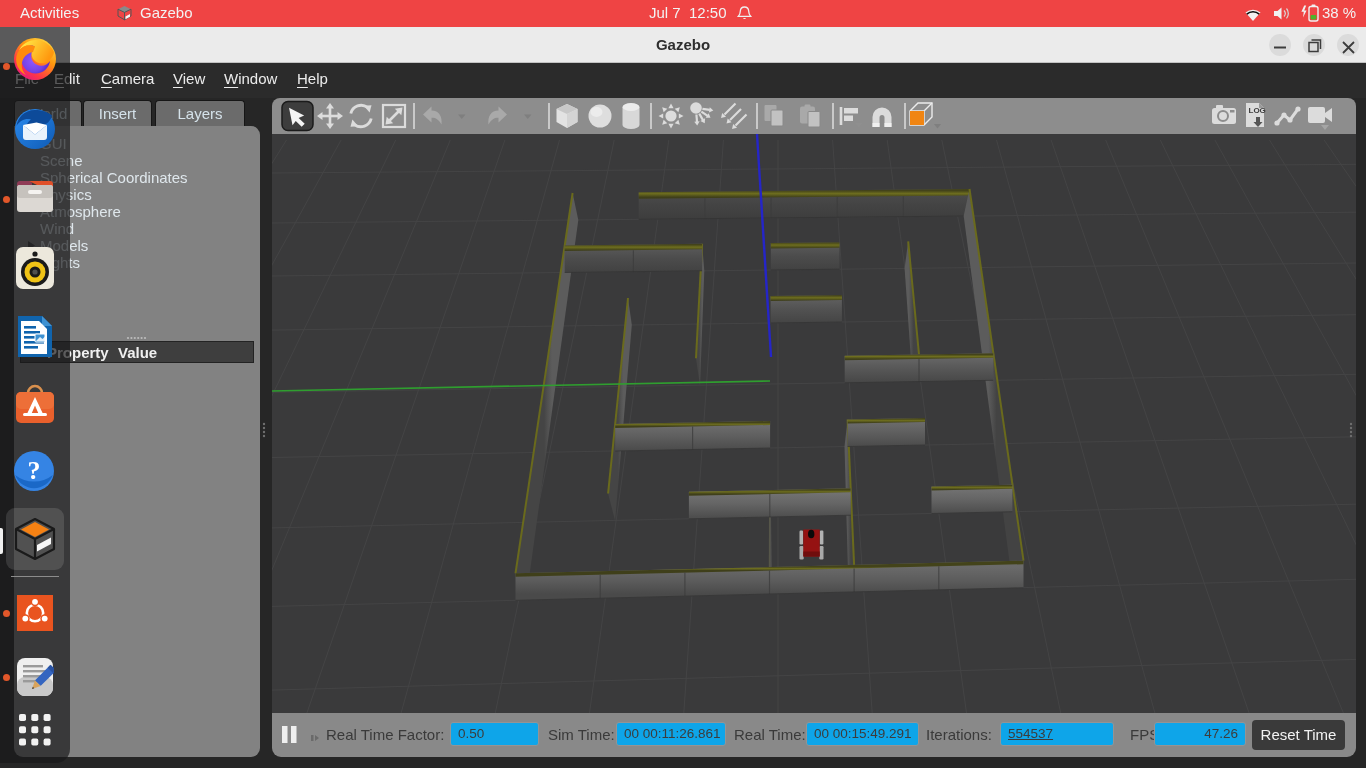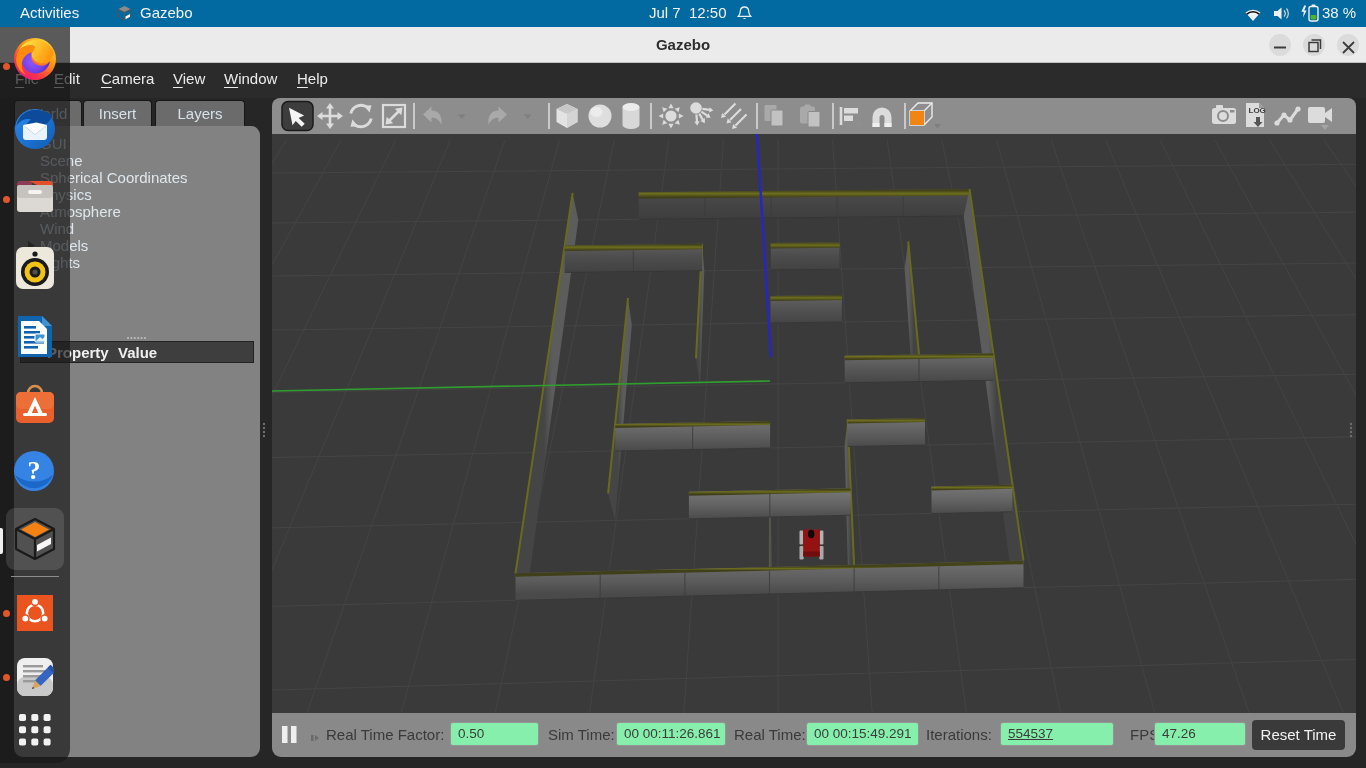--- a/index.html
+++ b/index.html
@@ -1,17 +1,17 @@
 <!DOCTYPE html>
 <html><head><meta charset="utf-8"><style>
 * { margin:0; padding:0; box-sizing:border-box; }
 html,body { width:1366px; height:768px; overflow:hidden; background:#262626;
   font-family:"Liberation Sans", sans-serif; }
 .abs { position:absolute; }
-#topbar { position:absolute; left:0; top:0; width:1366px; height:27px; background:#0369a1; color:#f2f2f2; }
+#topbar { position:absolute; left:0; top:0; width:1366px; height:27px; background:#ef4444; color:#f2f2f2; }
 #topbar .t { position:absolute; font-size:15px; top:4px; }
 #titlebar { position:absolute; left:0; top:27px; width:1366px; height:36px; background:#ebebeb; border-bottom:1px solid #c2c2c2;}
 #titlebar .cap { position:absolute; width:100%; text-align:center; top:9px; font-size:15px; font-weight:bold; color:#2e2e2e; }
 .winbtn { position:absolute; top:34px; width:22px; height:22px; border-radius:50%; background:#dbdbdb; }
 #menubar { position:absolute; left:0; top:63px; width:1366px; height:35px; background:#2b2b2b; color:#ececec; font-size:15px; }
 #menubar span { position:absolute; top:7px; }
 #menubar u { text-decoration-thickness:1px; text-underline-offset:3px; }
 
 #tabworld,#tabinsert,#tablayers { position:absolute; top:100px; height:26px; background:#6b6b6b;
   border:1px solid #161616; border-bottom:none; border-radius:4px 4px 0 0; color:#d5e2ea; font-size:15px; text-align:center; line-height:25px;}
@@ -19,21 +19,21 @@
 #panel .ti { position:absolute; left:26px; font-size:15px; color:#dfe7ec; }
 #pvheader { position:absolute; left:20px; top:341px; width:234px; height:22px; background:#3e3e3e; border:1px solid #232323; }
 #pvheader span { position:absolute; top:2px; font-size:15px; font-weight:bold; color:#f0f0f0; }
 
 #toolbar { position:absolute; left:272px; top:98px; width:1084px; height:36px; background:#8d8d8d; border-radius:8px 8px 0 0; }
 
 #viewport { position:absolute; left:272px; top:134px; width:1084px; height:579px; background:#3a3a3b; }
 
 #statusbar { position:absolute; left:272px; top:713px; width:1084px; height:44px; background:#898989; border-radius:0 0 9px 9px; color:#333; font-size:15px; }
 #statusbar .lbl { position:absolute; top:13px; color:#3a3a3a; }
-#statusbar .fld { position:absolute; top:9px; height:24px; background:#86efac; border:1px solid #949494; border-radius:3px; color:#3c3c3c; padding:1px 7px; font-size:13.5px; white-space:nowrap; line-height:20px; overflow:hidden; }
+#statusbar .fld { position:absolute; top:9px; height:24px; background:#0ea5e9; border:1px solid #949494; border-radius:3px; color:#3c3c3c; padding:1px 7px; font-size:13.5px; white-space:nowrap; line-height:20px; overflow:hidden; }
 #resetbtn { position:absolute; left:980px; top:7px; width:93px; height:30px; background:#3a3a3a; border-radius:4px; color:#f2f2f2; font-size:15px; text-align:center; line-height:30px; }
 
 #dock { position:absolute; left:0; top:27px; width:70px; height:736px; background:rgba(24,24,26,0.69); border-radius:0 0 14px 0; }
 .dkdot { position:absolute; left:3px; width:7px; height:7px; border-radius:50%; background:#e2572a; }
 #gzhl { position:absolute; left:6px; top:508px; width:58px; height:62px; background:rgba(255,255,255,0.12); border-radius:9px; }
 #gzpill { position:absolute; left:0px; top:528px; width:3px; height:26px; background:#f0f0f0; border-radius:0 2px 2px 0; }
 </style></head><body>
 
 <div id="titlebar">
     <div class="cap">Gazebo</div>
@@ -577,21 +577,21 @@
     </svg>
   <span class="lbl" style="left:54px;">Real Time Factor:</span>
   <div class="fld" style="left:178px; width:89px;">0.50</div>
   <span class="lbl" style="left:276px;">Sim Time:</span>
   <div class="fld" style="left:344px; width:110px;">00 00:11:26.861</div>
   <span class="lbl" style="left:462px;">Real Time:</span>
   <div class="fld" style="left:534px; width:113px;">00 00:15:49.291</div>
   <span class="lbl" style="left:654px;">Iterations:</span>
   <div class="fld" style="left:728px; width:114px;text-decoration:underline;">554537</div>
   <span class="lbl" style="left:846px;margin-left:12px;">FPS:</span>
-  <div class="fld" style="left:882px; width:92px;">47.26</div>
+  <div class="fld" style="left:882px; width:92px;text-align:right;">47.26</div>
   <div id="resetbtn">Reset Time</div>
 </div>
 
 <div id="topbar">
   <span class="t" style="left:20px;">Activities</span>
   <span class="t" style="left:140px;">Gazebo</span>
   <span class="t" style="left:649px;">Jul 7&nbsp;&nbsp;12:50</span>
   <span class="t" style="left:1322px;">38 %</span>
   <svg class="abs" style="left:116px; top:5px;" width="17" height="17" viewBox="0 0 17 17">
     <path d="M8.5 1 L15 4.2 L8.5 7.4 L2 4.2 Z" fill="#8a8a8a"></path>

